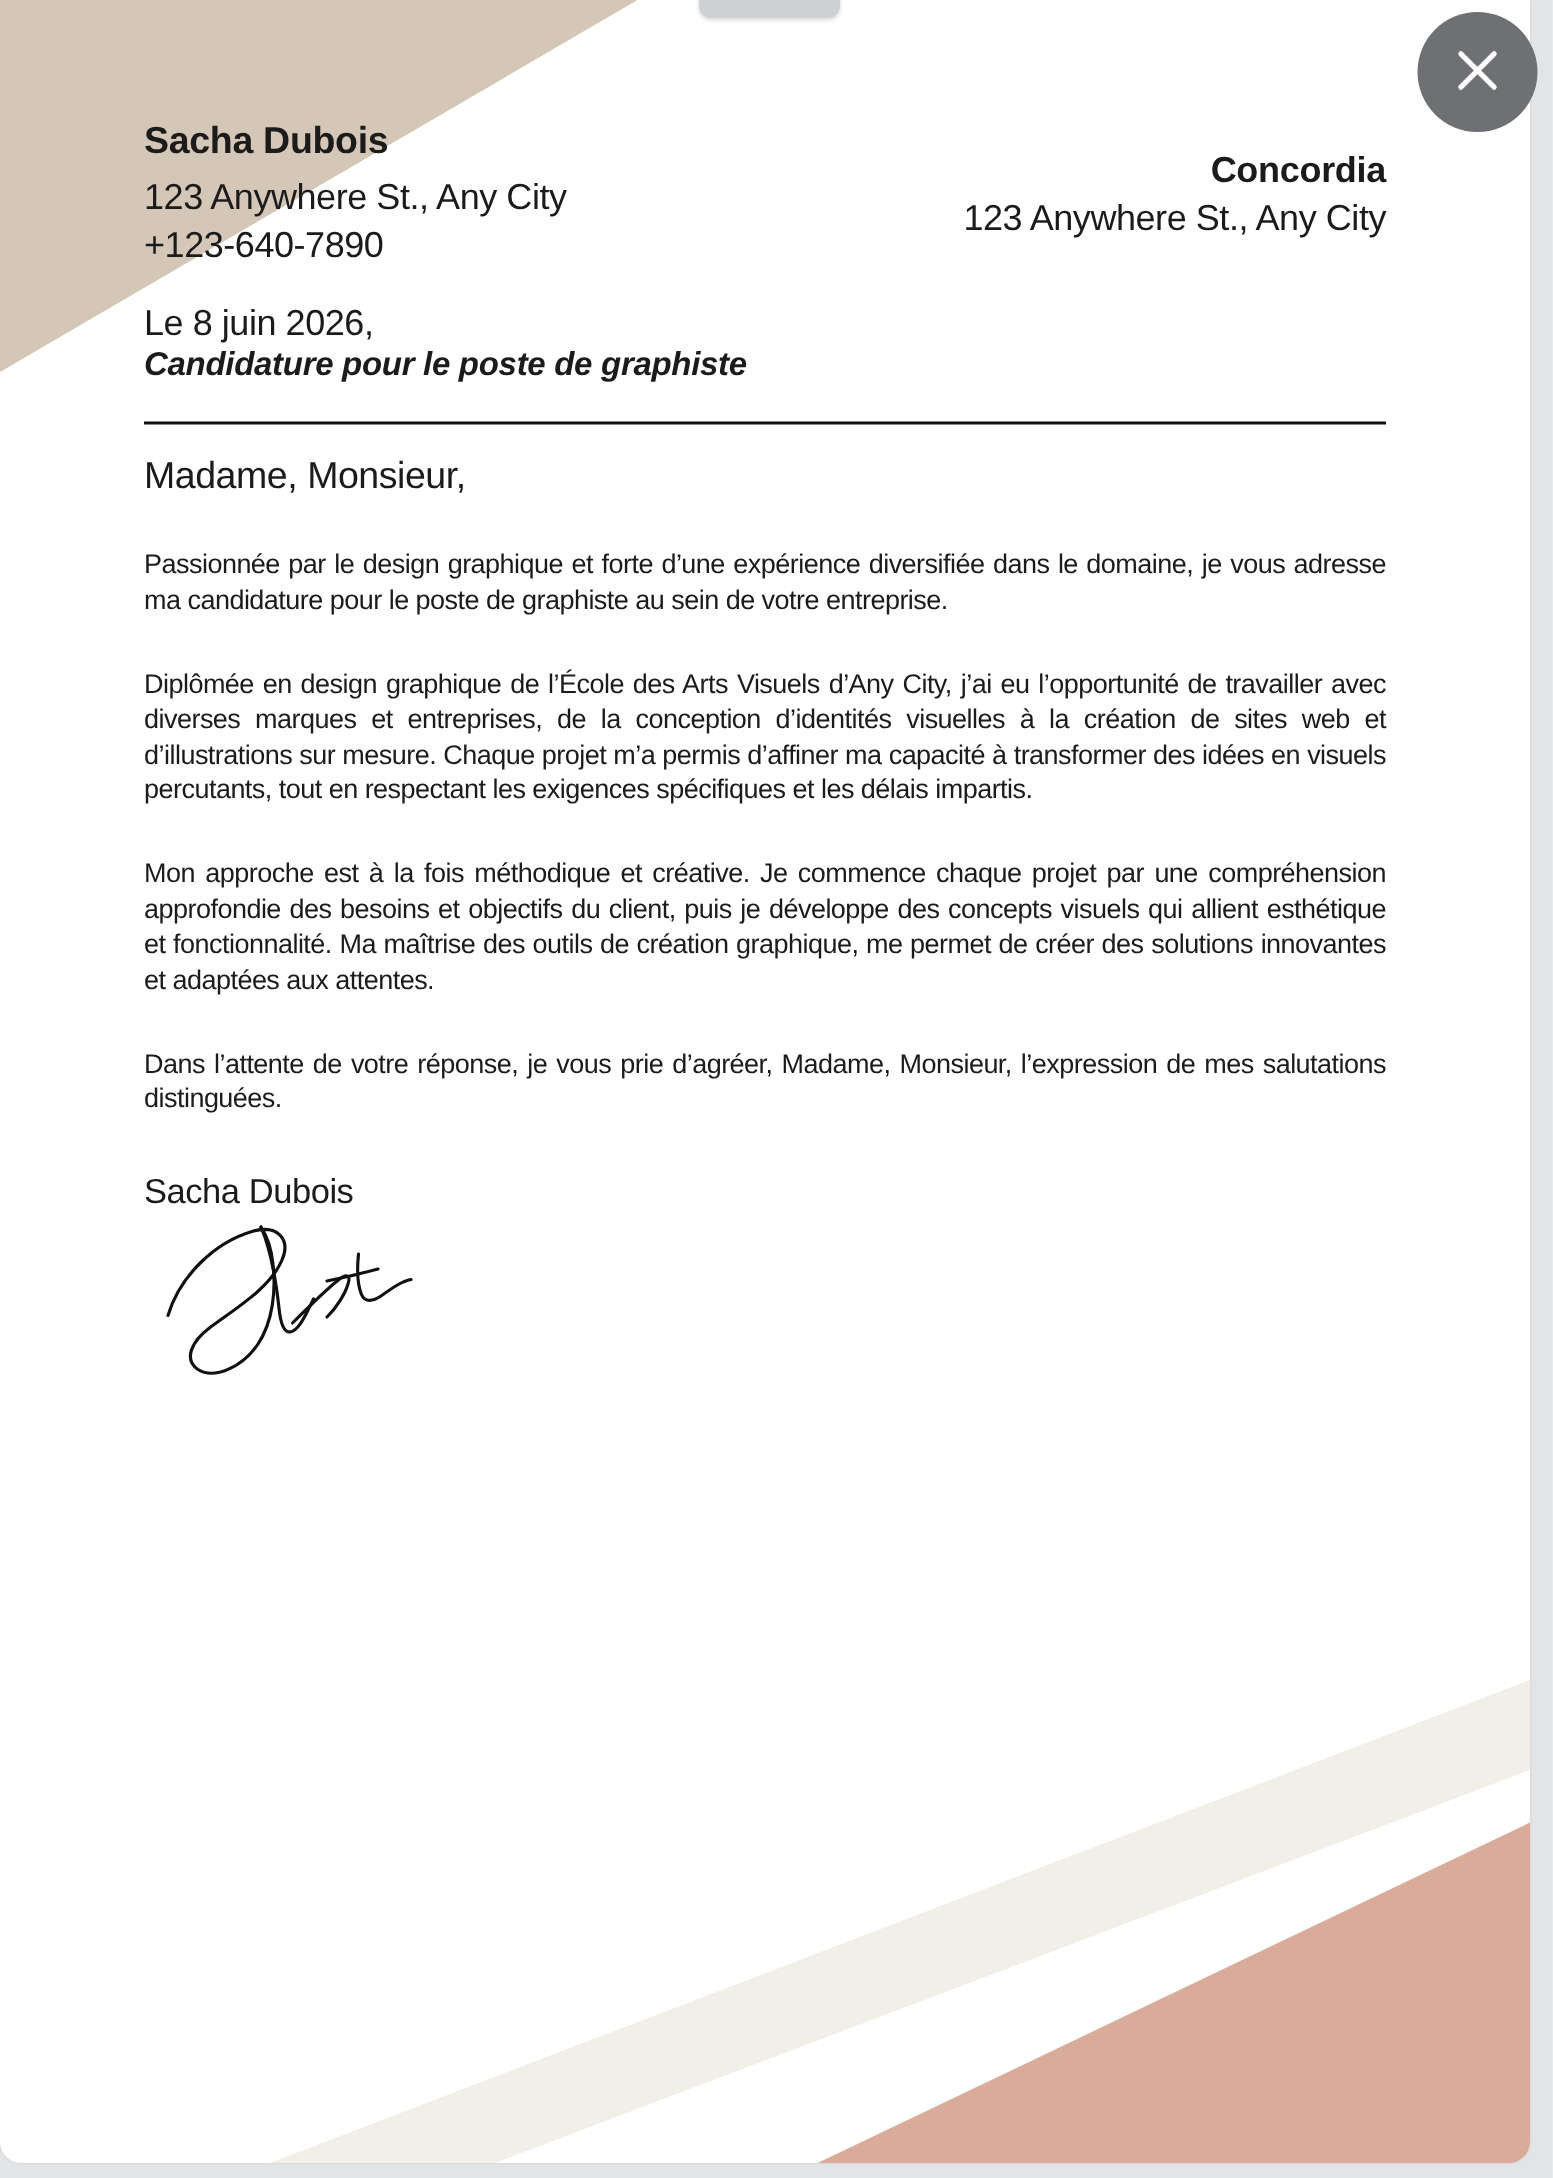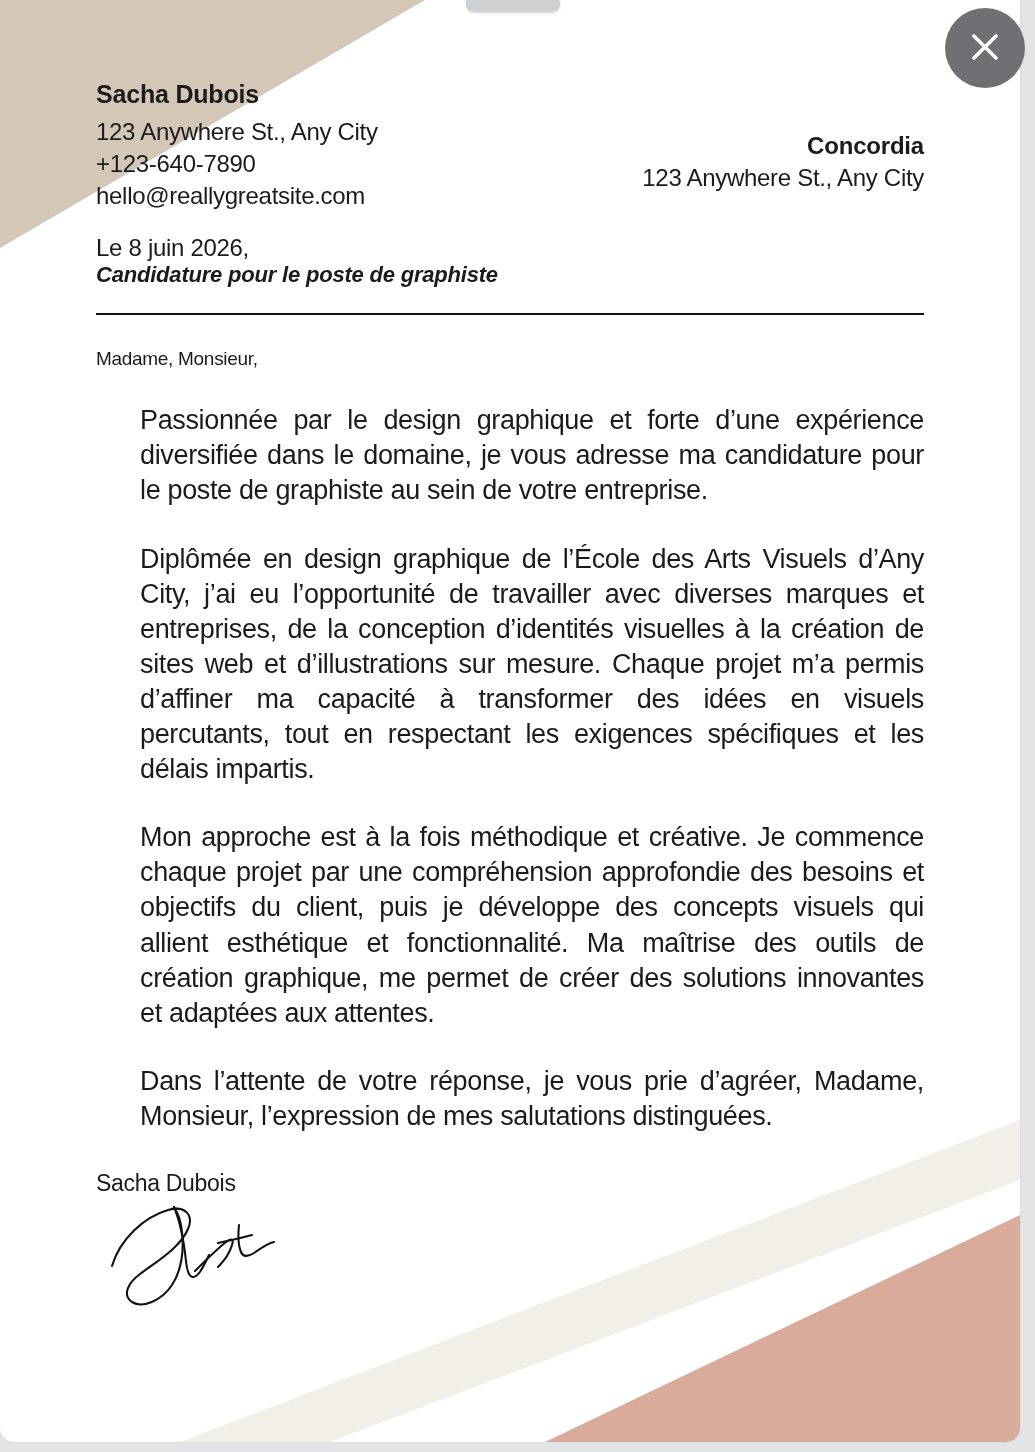--- a/index.html
+++ b/index.html
@@ -62,26 +62,26 @@
   .recipient .addr{ font-size:24px;letter-spacing:-.3px; }
 
   .date{ font-size:24px;margin-top:40px;letter-spacing:-.3px; }
 
   .subject{
     font-weight:bold;font-style:italic;font-size:22px;
     letter-spacing:-.2px;
   }
   .rule{ height:2px;background:#111;margin-top:25px;width:100%; }
 
-  .salut{ font-size:19px;margin-top:33px;letter-spacing:-.3px; }
+  .salut{ font-size:25px;margin-top:20px;letter-spacing:-.3px; }
 
   .para{
-    font-size:27px;line-height:1.30;text-align:justify;
+    font-size:18px;line-height:1.30;text-align:justify;
     margin-top:33px;letter-spacing:-.35px;
-    -webkit-hyphens:none;hyphens:none;margin-left:44px;
+    -webkit-hyphens:none;hyphens:none;
   }
   .para:last-of-type{ text-align:justify; }
 
   .signoff-name{ font-size:23px;margin-top:36px;letter-spacing:-.3px; }
   .sig{ margin-top:2px;margin-left:14px; }
   .sig svg{ display:block;width:190px;height:115px; }
 </style>
 </head>
 <body>
 
@@ -100,21 +100,20 @@
       </svg>
     </div>
 
     <div class="letter">
       <div class="inner">
 
         <div class="sender">
           <div class="nm">Sacha Dubois</div>
           <div class="ln">123 Anywhere St., Any City</div>
           <div class="ln">+123-640-7890</div>
-          <div class="ln">hello@reallygreatsite.com</div>
         </div>
 
         <div class="recipient">
           <div class="org">Concordia</div>
           <div class="addr">123 Anywhere St., Any City</div>
         </div>
 
         <div class="date">Le 8 juin 2026,</div>
 
         <div class="subject">Candidature pour le poste de graphiste</div>

